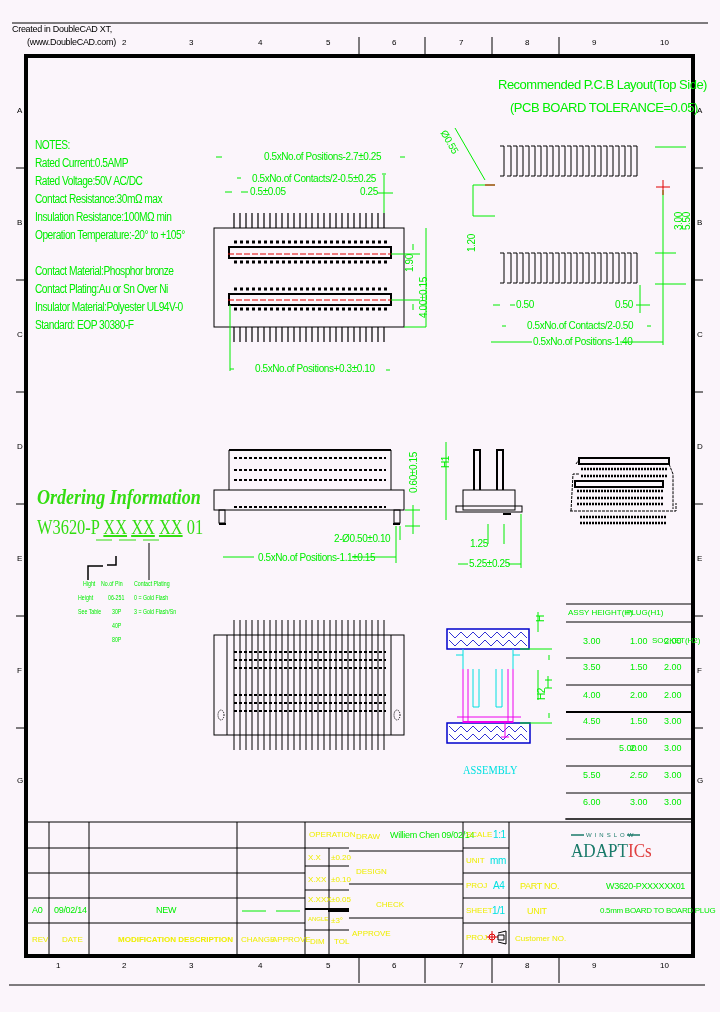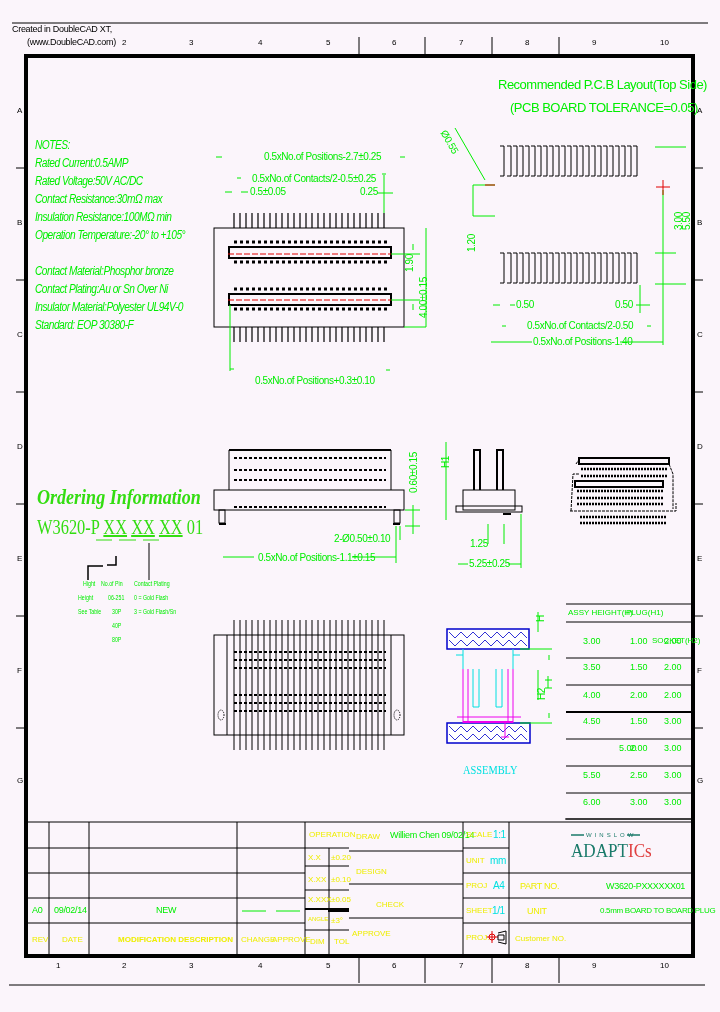--- a/index.html
+++ b/index.html
@@ -325,41 +325,41 @@
 <div class="abs k t8" style="left:17px;top:666px;">F</div>
 <div class="abs k t8" style="left:17px;top:776px;">G</div>
 <div class="abs k t8" style="left:697px;top:106px;">A</div>
 <div class="abs k t8" style="left:697px;top:218px;">B</div>
 <div class="abs k t8" style="left:697px;top:330px;">C</div>
 <div class="abs k t8" style="left:697px;top:442px;">D</div>
 <div class="abs k t8" style="left:697px;top:554px;">E</div>
 <div class="abs k t8" style="left:697px;top:666px;">F</div>
 <div class="abs k t8" style="left:697px;top:776px;">G</div>
 
-<div class="abs notes" style="left:35px;top:136px;font-style:italic;">
+<div class="abs notes" style="left:35px;top:136px;">
   <div>NOTES:</div>
   <div>Rated Current:0.5AMP</div>
   <div>Rated Voltage:50V AC/DC</div>
   <div>Contact Resistance:30mΩ max</div>
   <div>Insulation Resistance:100MΩ min</div>
   <div>Operation Temperature:-20° to +105°</div>
   <div style="height:18px;"></div>
   <div>Contact Material:Phosphor bronze</div>
   <div>Contact Plating:Au or Sn Over Ni</div>
   <div>Insulator Material:Polyester UL94V-0</div>
   <div>Standard: EOP 30380-F</div>
 </div>
 
 <div class="abs g t10" style="left:256px;top:151px;margin-left:8px;">0.5xNo.of Positions-2.7±0.25</div>
 <div class="abs g t10" style="left:252px;top:173px;">0.5xNo.of Contacts/2-0.5±0.25</div>
 <div class="abs g t10" style="left:250px;top:186px;">0.5±0.05</div>
 <div class="abs g t10" style="left:360px;top:186px;">0.25</div>
 <div class="abs g t10" style="left:404px;top:272px;transform:rotate(-90deg);transform-origin:left top;">1.90</div>
 <div class="abs g t10" style="left:418px;top:318px;transform:rotate(-90deg);transform-origin:left top;">4.00±0.15</div>
-<div class="abs g t10" style="left:255px;top:363px;margin-top:12px;">0.5xNo.of Positions+0.3±0.10</div>
+<div class="abs g t10" style="left:255px;top:363px;">0.5xNo.of Positions+0.3±0.10</div>
 
 <div class="abs g t13" style="left:498px;top:77px;">Recommended P.C.B Layout(Top Side)</div>
 <div class="abs g t13" style="left:510px;top:100px;">(PCB BOARD TOLERANCE=0.05)</div>
 <div class="abs g t10" style="left:448px;top:128px;transform:rotate(60deg);transform-origin:left top;">Ø0.55</div>
 <div class="abs g t10" style="left:466px;top:252px;transform:rotate(-90deg);transform-origin:left top;">1.20</div>
 <div class="abs g t10" style="left:673px;top:230px;transform:rotate(-90deg);transform-origin:left top;">3.00</div>
 <div class="abs g t10" style="left:681px;top:230px;transform:rotate(-90deg);transform-origin:left top;">5.50</div>
 <div class="abs g t10" style="left:516px;top:299px;">0.50</div>
 <div class="abs g t10" style="left:615px;top:299px;">0.50</div>
 <div class="abs g t10" style="left:527px;top:320px;">0.5xNo.of Contacts/2-0.50</div>
@@ -421,21 +421,21 @@
     <span style="left:64px;">1.50</span>
     <span style="left:98px;">3.00</span>
   </div>
 <div class="tbl-row" style="top:743px;">
     <span style="left:17px;padding-left:36px;">5.00</span>
     <span style="left:64px;">2.00</span>
     <span style="left:98px;">3.00</span>
   </div>
 <div class="tbl-row" style="top:770px;">
     <span style="left:17px;">5.50</span>
-    <span style="left:64px;">2.50</span>
+    <span style="left:64px;font-style:italic;">2.50</span>
     <span style="left:98px;">3.00</span>
   </div>
 <div class="tbl-row" style="top:797px;">
     <span style="left:17px;">6.00</span>
     <span style="left:64px;">3.00</span>
     <span style="left:98px;">3.00</span>
   </div>
 
 <div class="abs g t9" style="left:32px;top:905px;">A0</div>
 <div class="abs g t9" style="left:54px;top:905px;">09/02/14</div>

